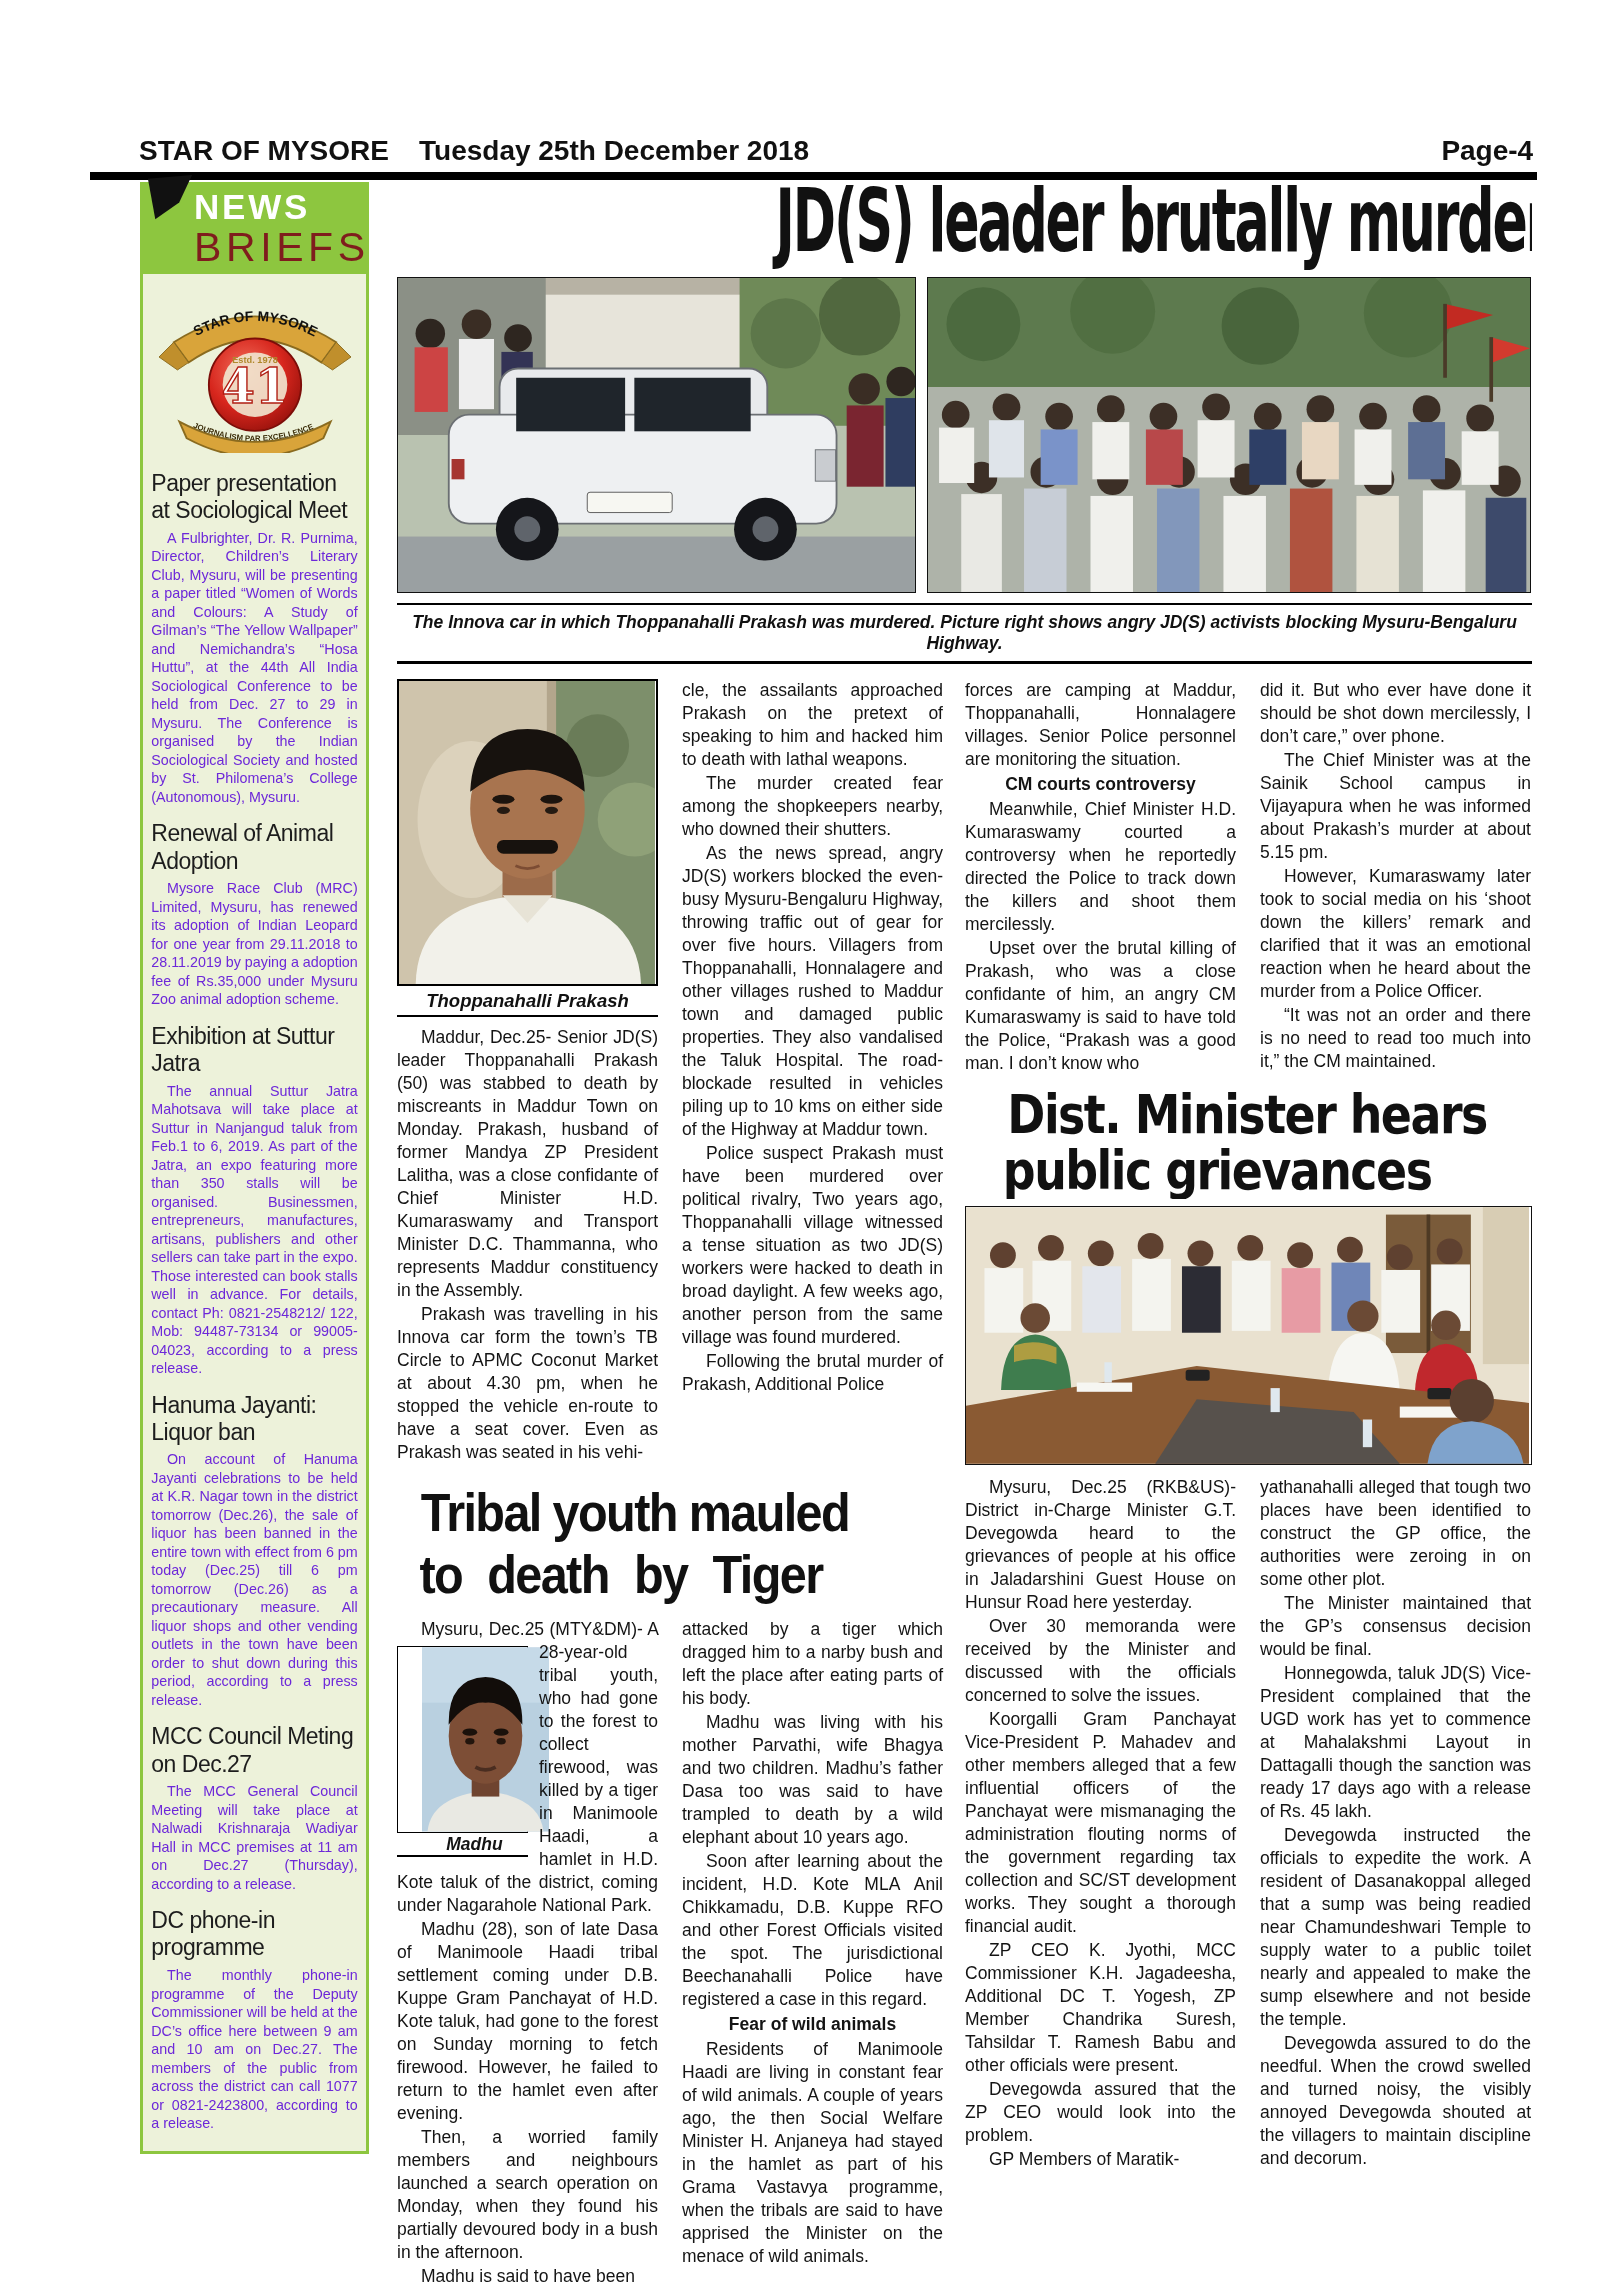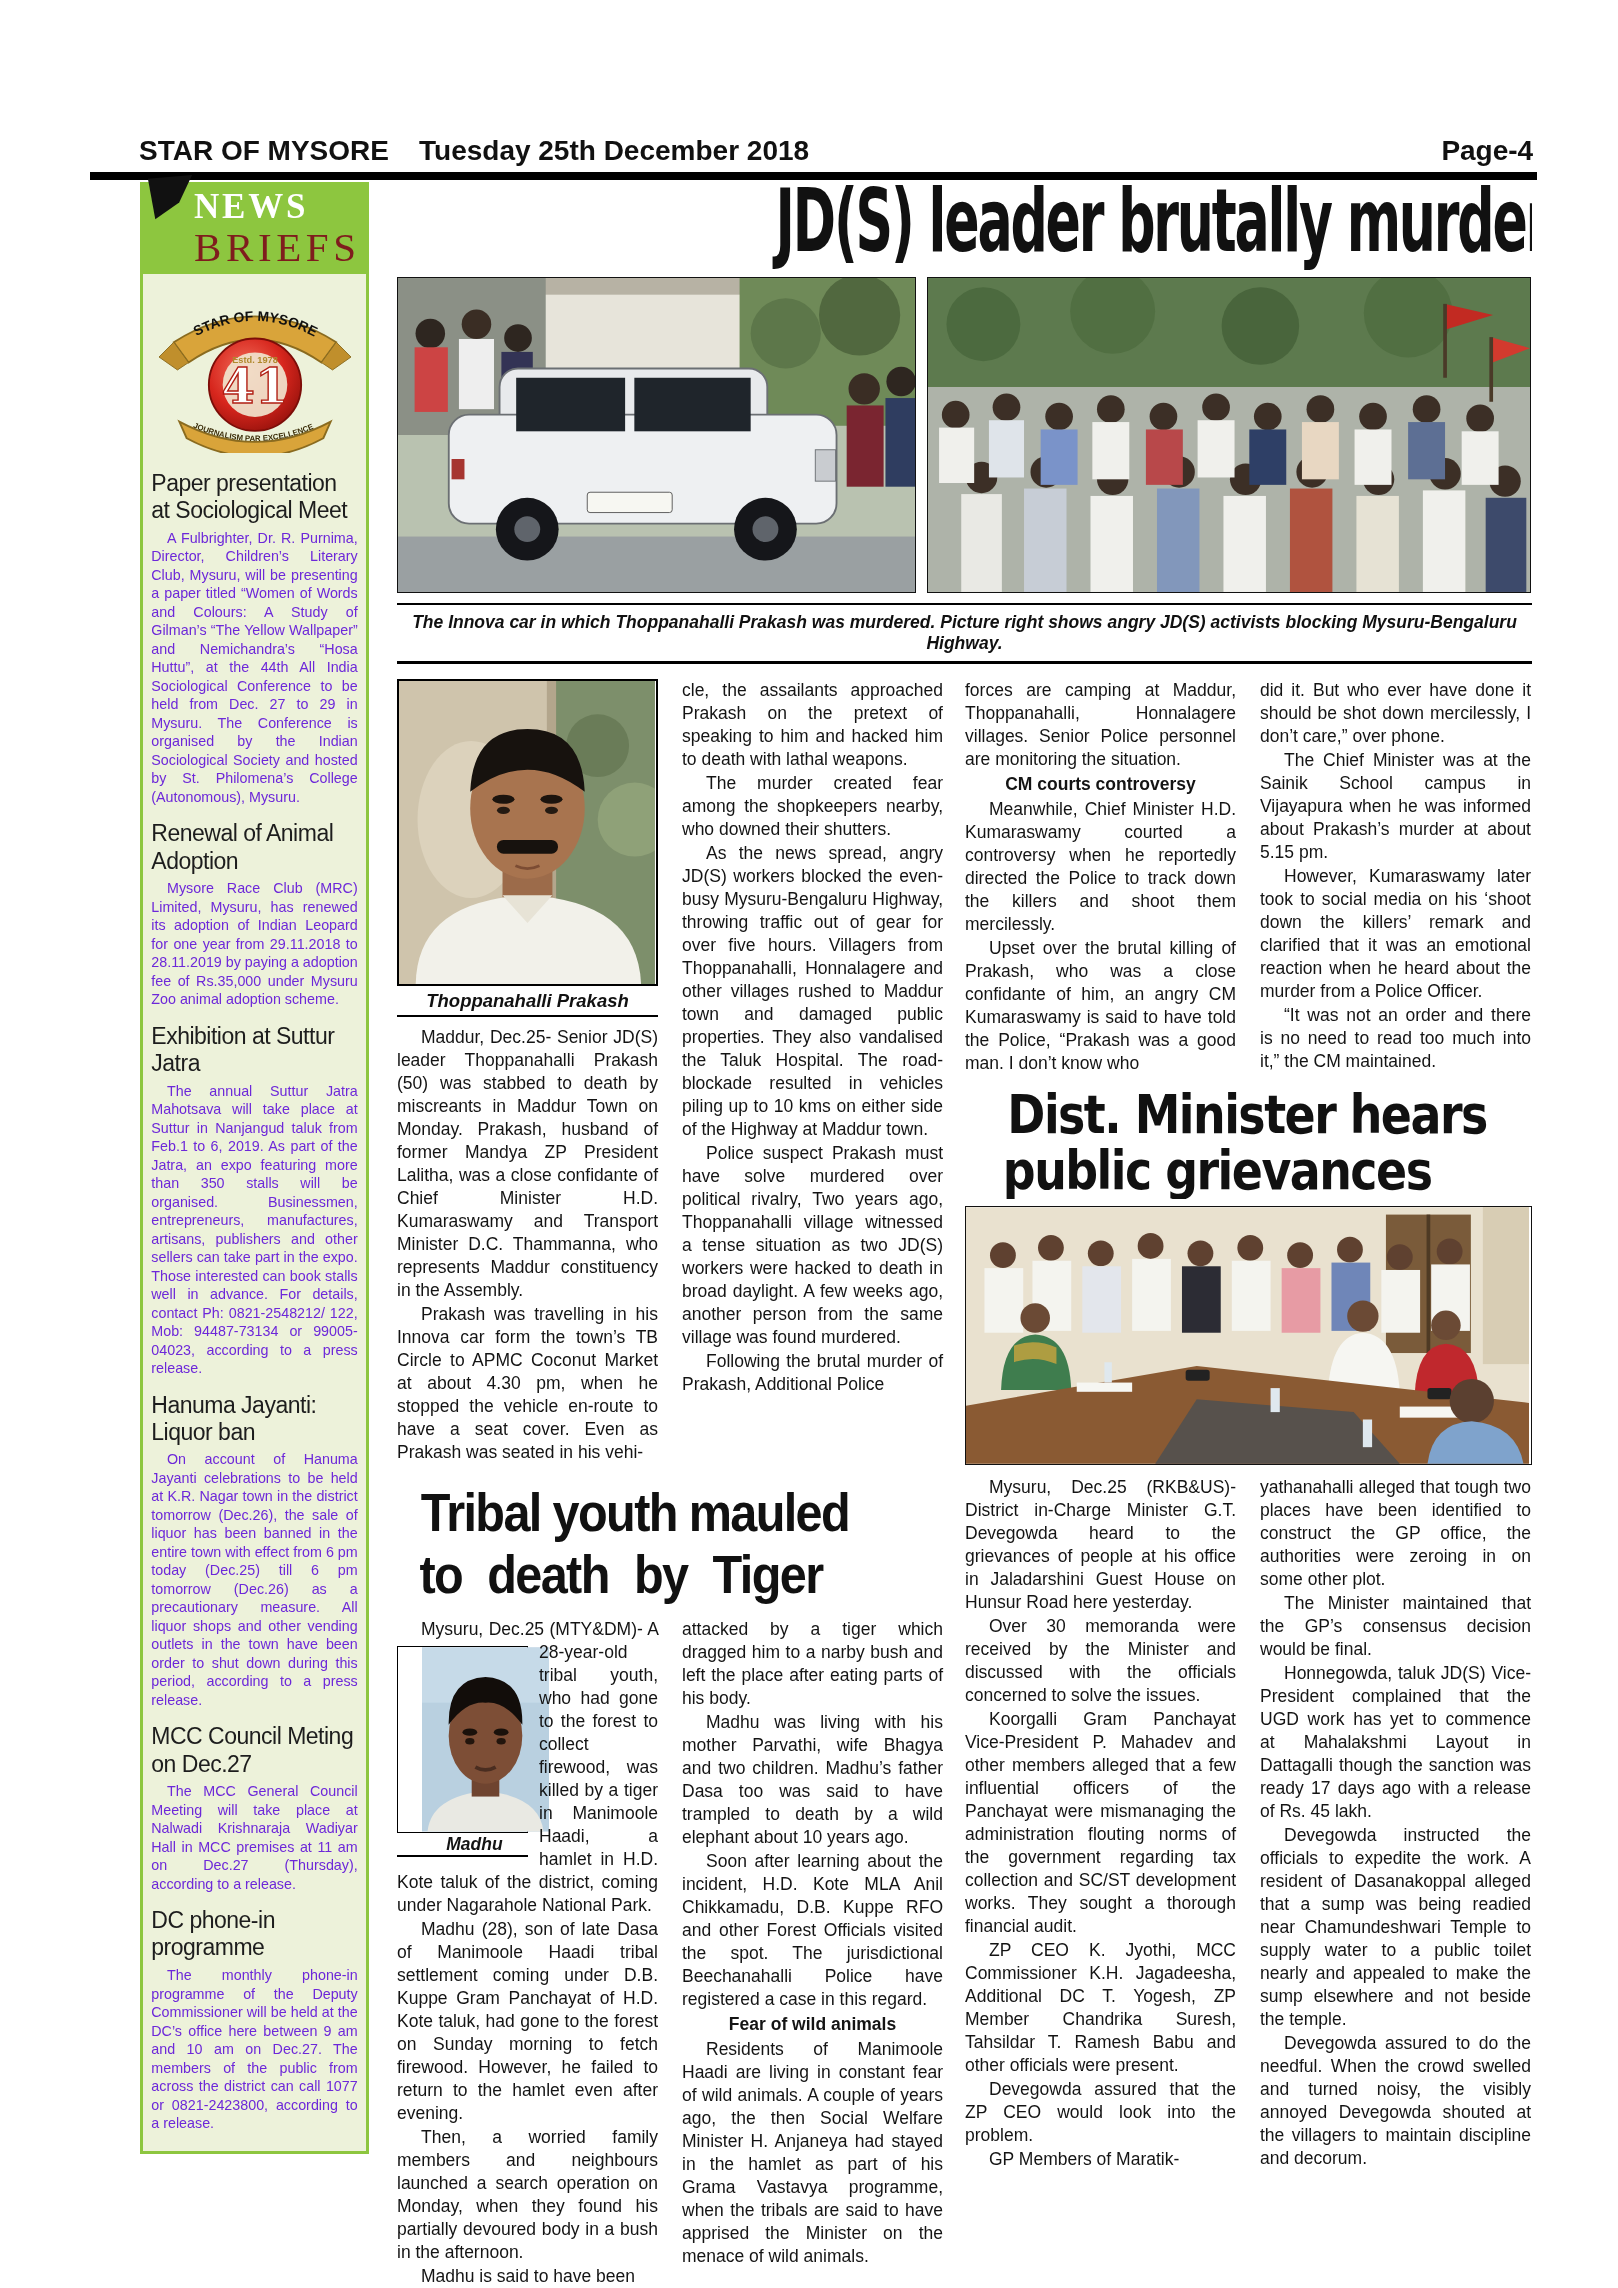--- a/index.html
+++ b/index.html
@@ -6,21 +6,21 @@
   .page{position:relative;width:1619px;height:2289px;background:#fff;overflow:hidden;
         font-family:"Liberation Sans",sans-serif;color:#111;}
   
   .hdr{position:absolute;top:135px;left:90px;right:84px;height:37px;font-weight:bold;font-size:28px;}
   .hdr .mast{position:absolute;left:49px;top:0;}
   .hdr .date{position:absolute;left:329px;top:0;}
   .hdr .pageno{position:absolute;right:1.8px;top:0;}
   .hdr-rule{position:absolute;left:90px;right:82px;top:172px;height:8.3px;background:#000;}
   
   .sidebar{position:absolute;left:140px;top:182px;width:229px;}
-  .sb-head{height:92px;background:#8dc63f;position:relative;padding-top:7.4px;box-sizing:border-box;font-family:Liberation Serif, serif;}
+  .sb-head{height:92px;background:#8dc63f;position:relative;padding-top:7.4px;box-sizing:border-box;}
   .sb-head .t1{margin-left:54px;color:#fff;font-weight:bold;font-size:35px;letter-spacing:2.8px;line-height:1.05;}
   .sb-head .t2{margin-left:54px;color:#7f1d1d;font-weight:400;font-size:41px;letter-spacing:4.6px;line-height:1.05;}
   .corner{position:absolute;left:5.5px;top:-7.4px;}
   .sb-body{background:#edf2da;border:3.7px solid #8dc63f;border-top:none;padding:7.4px 8.3px 18.5px;}
   .logo-wrap{text-align:center;margin:3.7px 0 1.8px;}
   .sb-sec h3{font-size:23px;font-weight:400;letter-spacing:-0.5px;color:#1d1d1d;line-height:1.18;margin:14px 0 4.6px;}
   .sb-sec p{font-size:14.3px;line-height:18.5px;text-align:justify;margin:0;text-indent:15.7px;color:#6d28d9;}
   
   .main{position:absolute;left:397px;top:178px;width:1135px;}
   .cond{display:flex;overflow:hidden;}
@@ -260,21 +260,21 @@
               <figcaption class="figcap">Thoppanahalli Prakash</figcaption>
               <div class="rule"></div>
             </figure>
             <p>Maddur, Dec.25- Senior JD(S) leader Thoppanahalli Prakash (50) was stabbed to death by miscreants in Maddur Town on Monday. Prakash, husband of former Mandya ZP President Lalitha, was a close confidante of Chief Minister H.D. Kumaraswamy and Transport Minister D.C. Thammanna, who represents Maddur constituency in the Assembly.</p>
             <p>Prakash was travelling in his Innova car form the town’s TB Circle to APMC Coconut Market at about 4.30 pm, when he stopped the vehicle en-route to have a seat cover. Even as Prakash was seated in his vehi-</p>
           </div>
           <div class="col">
             <p class="cont">cle, the assailants approached Prakash on the pretext of speaking to him and hacked him to death with lathal weapons.</p>
             <p>The murder created fear among the shopkeepers nearby, who downed their shutters.</p>
             <p>As the news spread, angry JD(S) workers blocked the even-busy Mysuru-Bengaluru Highway, throwing traffic out of gear for over five hours. Villagers from Thoppanahalli, Honnalagere and other villages rushed to Maddur town and damaged public properties. They also vandalised the Taluk Hospital. The road-blockade resulted in vehicles piling up to 10 kms on either side of the Highway at Maddur town.</p>
-            <p>Police suspect Prakash must have solve murdered over political rivalry, Two years ago, Thoppanahalli village witnessed a tense situation as two JD(S) workers were hacked to death in broad daylight. A few weeks ago, another person from the same village was found murdered.</p>
+            <p>Police suspect Prakash must have been murdered over political rivalry, Two years ago, Thoppanahalli village witnessed a tense situation as two JD(S) workers were hacked to death in broad daylight. A few weeks ago, another person from the same village was found murdered.</p>
             <p>Following the brutal murder of Prakash, Additional Police</p>
           </div>
         </div>
 
         <div class="tiger-block">
           <div class="cond">
             <span style="font-size:54px;letter-spacing:-1.8px;transform:scaleX(0.9);">Tribal youth mauled</span>
           </div>
           <div class="cond tiger-l2">
             <span style="font-size:54px;letter-spacing:-1.8px;transform:scaleX(0.9);">to death by Tiger</span>

